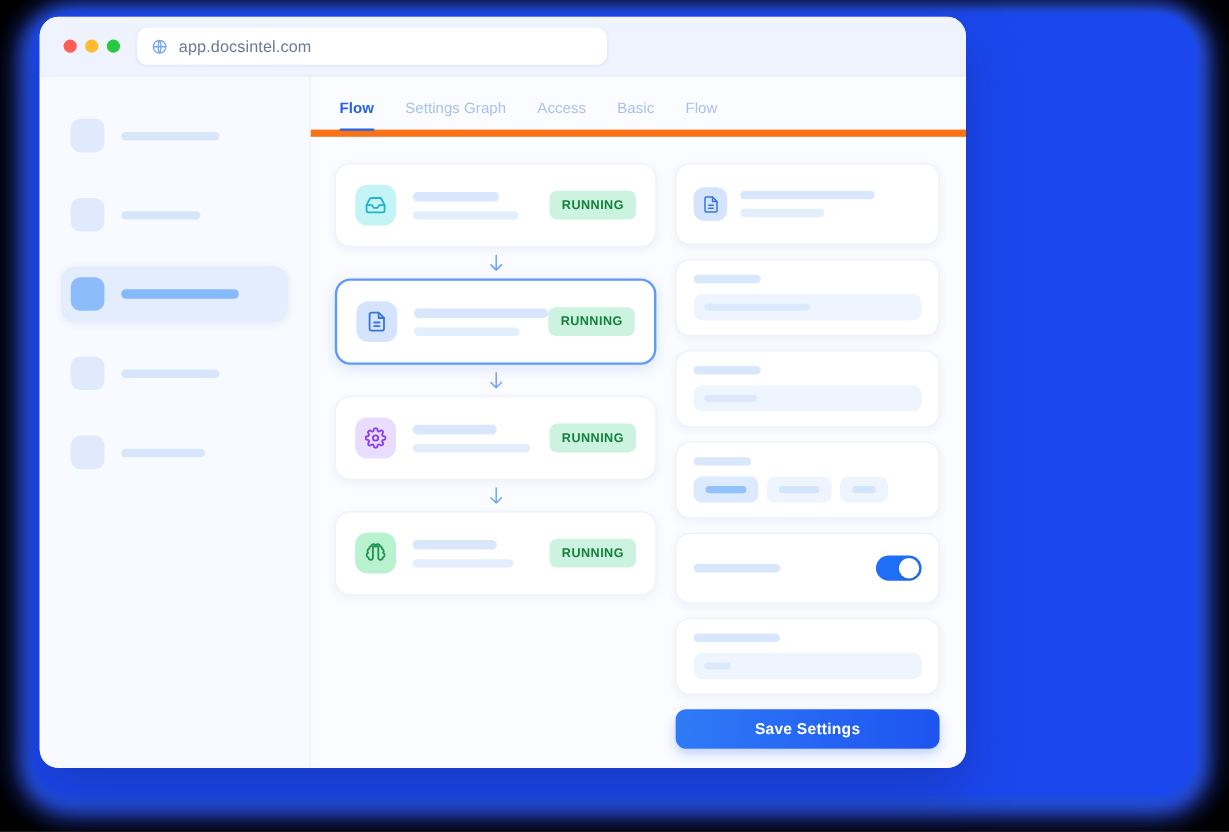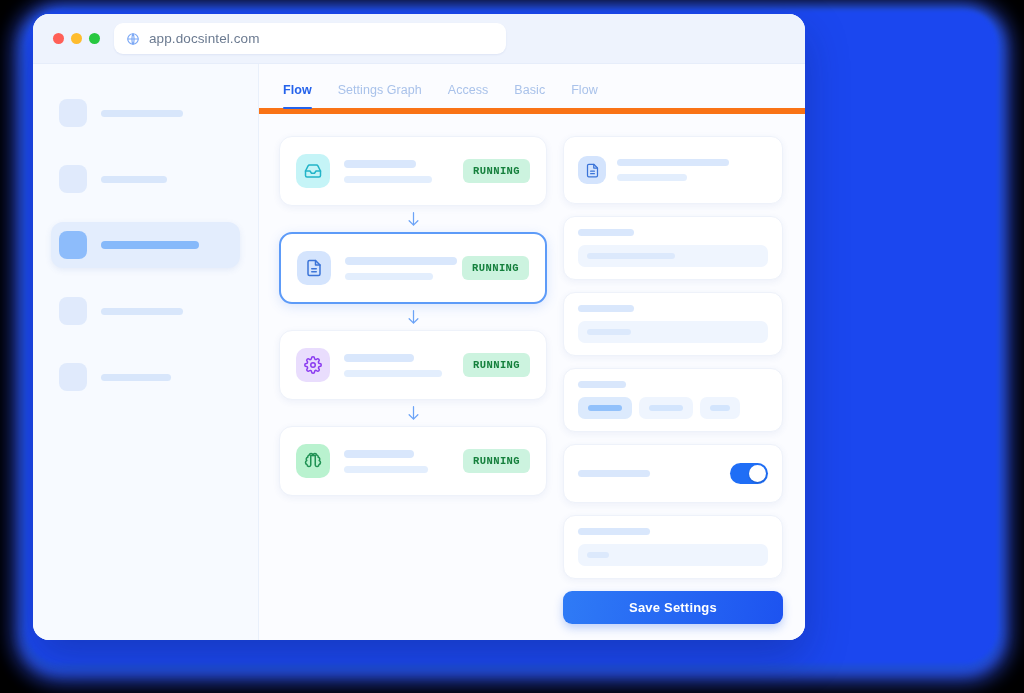--- a/index.html
+++ b/index.html
@@ -174,21 +174,21 @@
 
   
   .panes {
     flex: 1 1 auto;
     display: flex;
     gap: 16px;
     padding: 22px 22px 16px 20px;
     min-height: 0;
   }
 
-  .flow-col { flex: 1 1 auto; min-width: 0; font-family: Liberation Mono, monospace; }
+  .flow-col { flex: 1 1 auto; min-width: 0; }
   .side-col {
     flex: 0 0 220px;
     display: flex;
     flex-direction: column;
   }
 
   
   .flow-card {
     background: #ffffff;
     border: 1px solid #eef2fa;

